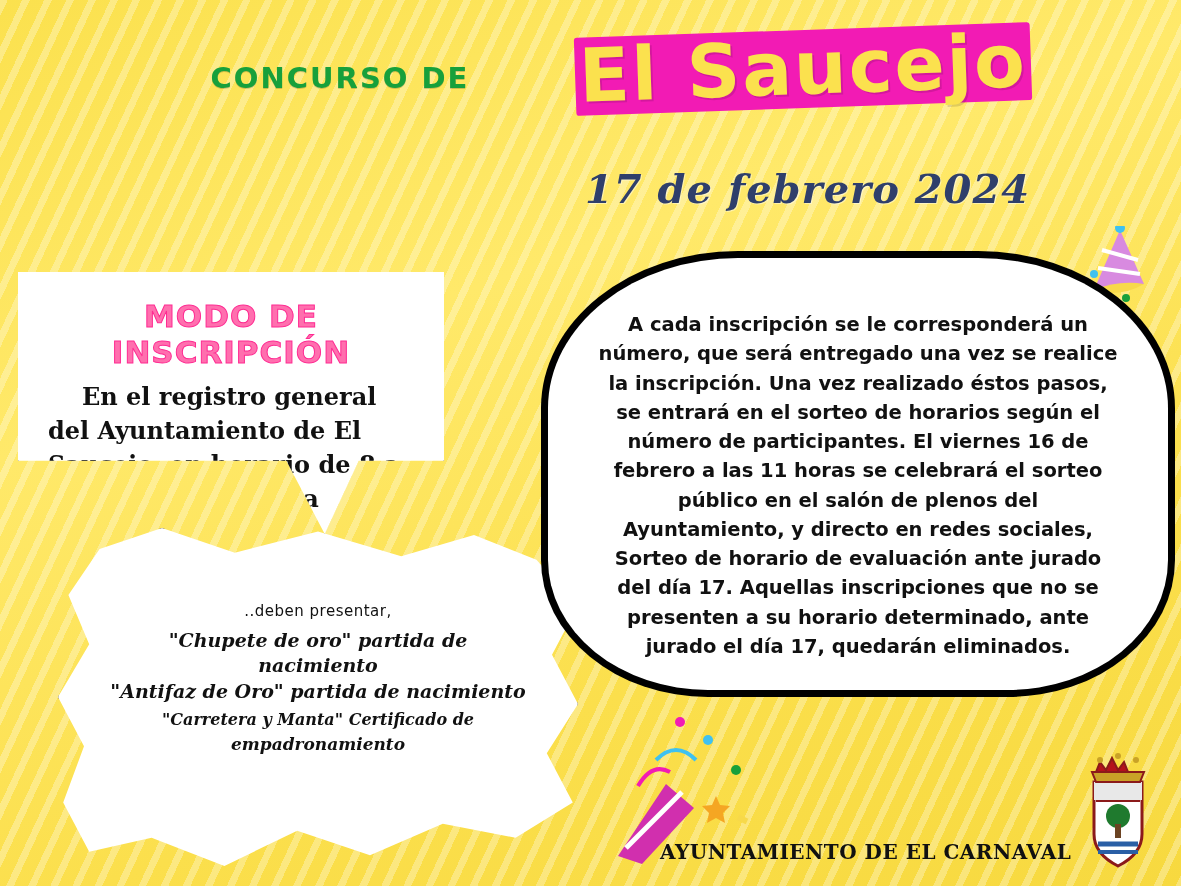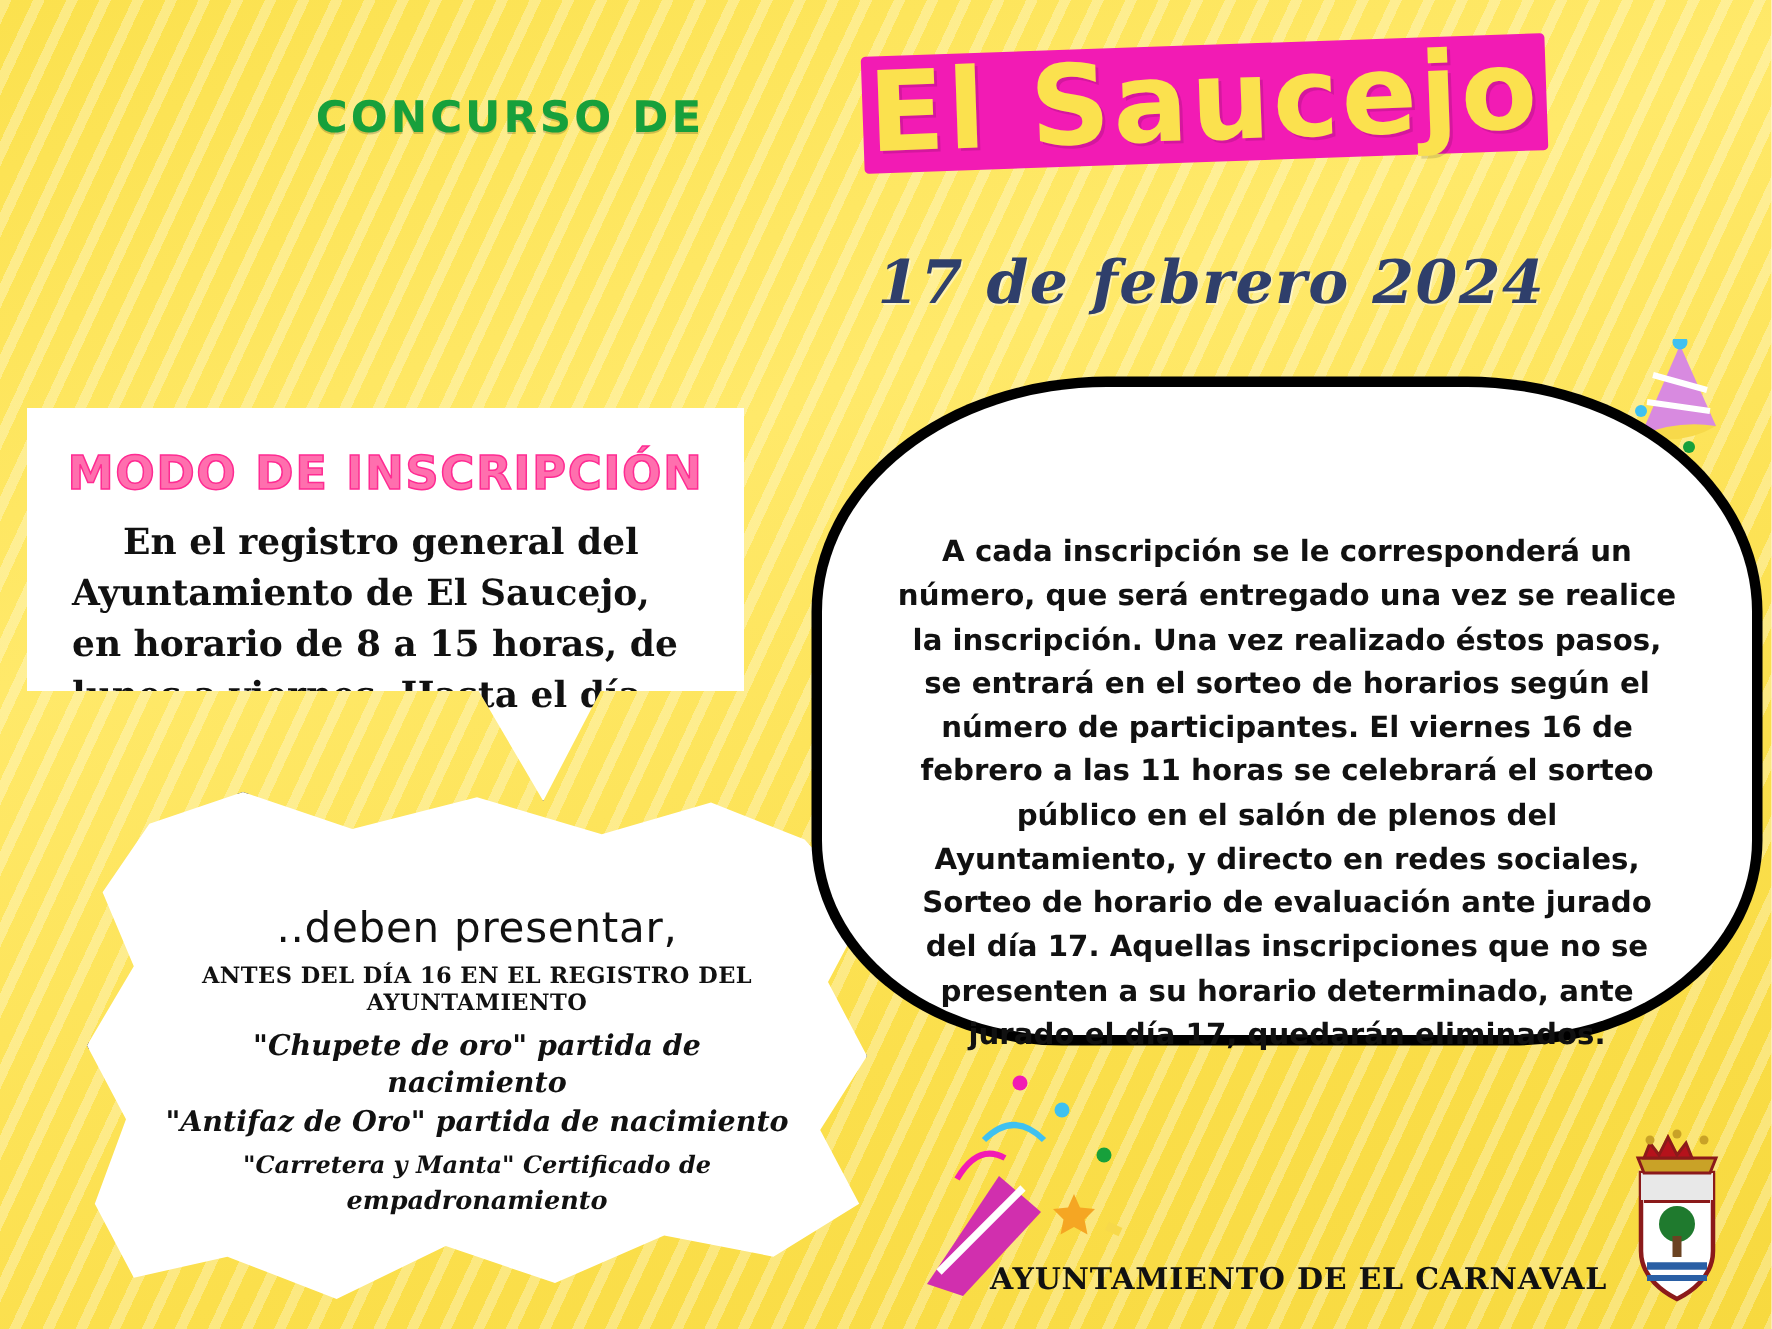--- a/index.html
+++ b/index.html
@@ -42,21 +42,21 @@
     font-family:"DejaVu Serif", serif;
     font-size:40px;color:#2f3f6b;font-style:italic;font-weight:bold;
     letter-spacing:1px;
     text-shadow:1px 1px 0 rgba(255,255,255,0.45);
   }
 
   
   .bubble{position:absolute;background:#ffffff;border:6px solid #000;}
 
   #bubble-inscription{
-    left:18px;top:272px;width:478px;height:262px;
+    left:18px;top:272px;width:426px;height:262px;
     clip-path:polygon(0 0,100% 0,100% 72%,80% 72%,72% 100%,63% 72%,0 72%);
     border:none;
     background:#fff;
     box-shadow:0 0 0 6px #000;
   }
   #bubble-inscription-inner{
     position:absolute;inset:0;padding:26px 24px 0 24px;box-sizing:border-box;
   }
   .ins-head{
     font-family:"DejaVu Sans", sans-serif;
@@ -86,21 +86,21 @@
     position:absolute;inset:0;padding:62px 48px 0 48px;box-sizing:border-box;
     text-align:center;
   }
   .mod-head{
     font-family:"DejaVu Sans", sans-serif;
     font-weight:bold;font-size:34px;color:#2b3ce0;letter-spacing:1px;
     -webkit-text-stroke:1px #1a27b4;
   }
   .mod-sub{
     font-family:"DejaVu Sans", sans-serif;
-    font-size:28px;color:#111;margin-top:12px;letter-spacing:0.5px;
+    font-size:15px;color:#111;margin-top:12px;letter-spacing:0.5px;
   }
   .mod-note{
     font-family:"DejaVu Serif", serif;
     font-weight:bold;font-size:15px;color:#111;margin-top:6px;letter-spacing:0.3px;
     text-transform:uppercase;
   }
   .mod-item{
     font-family:"DejaVu Serif", serif;
     font-style:italic;font-weight:bold;color:#111;margin-top:8px;line-height:1.3;
   }
@@ -112,21 +112,21 @@
   #bubble-rules{
     left:548px;top:258px;width:620px;height:432px;
     border:none;background:#fff;
     box-shadow:0 0 0 7px #000;
     border-radius:190px 190px 160px 160px / 150px 150px 130px 130px;
   }
   #bubble-rules-inner{
     position:absolute;inset:0;padding:52px 48px 0 48px;box-sizing:border-box;
     text-align:center;
     font-family:"DejaVu Sans", sans-serif;
-    font-weight:bold;font-size:19.5px;color:#111;line-height:1.5;margin-top:43px;
+    font-weight:bold;font-size:19.5px;color:#111;line-height:1.5;
   }
 
   
   #footer-text{
     position:absolute;left:660px;top:840px;
     font-family:"DejaVu Serif", serif;
     font-weight:bold;font-size:20px;color:#111;letter-spacing:0.5px;
   }
   #coat-of-arms{
     position:absolute;left:1078px;top:752px;width:80px;height:118px;
@@ -203,21 +203,20 @@
 <div class="bubble" id="bubble-inscription">
   <div id="bubble-inscription-inner">
     <div class="ins-head">MODO DE INSCRIPCIÓN</div>
     <div class="ins-body"><span class="indent"></span><span>En el registro general del Ayuntamiento de El Saucejo, en horario de 8 a 15 horas, de lunes a viernes. Hasta el día 15 de febrero</span></div>
   </div>
 </div>
 
 <div class="bubble" id="bubble-modality">
   <div id="bubble-modality-inner">
     <div class="mod-sub">..deben presentar,</div>
-    <div class="mod-note">ANTES DEL DÍA 16 EN EL REGISTRO DEL AYUNTAMIENTO</div>
     <div class="mod-item i1">"Chupete de oro" partida de nacimiento</div>
     <div class="mod-item i2">"Antifaz de Oro" partida de nacimiento</div>
     <div class="mod-item i3">"Carretera y Manta" Certificado de</div>
     <div class="mod-item i4">empadronamiento</div>
   </div>
 </div>
 
 <div class="bubble" id="bubble-rules">
   <div id="bubble-rules-inner">A cada inscripción se le corresponderá un número, que será entregado una vez se realice la inscripción. Una vez realizado éstos pasos, se entrará en el sorteo de horarios según el número de participantes. El viernes 16 de febrero a las 11 horas se celebrará el sorteo público en el salón de plenos del Ayuntamiento, y directo en redes sociales, Sorteo de horario de evaluación ante jurado del día 17. Aquellas inscripciones que no se presenten a su horario determinado, ante jurado el día 17, quedarán eliminados.</div>
 </div>

